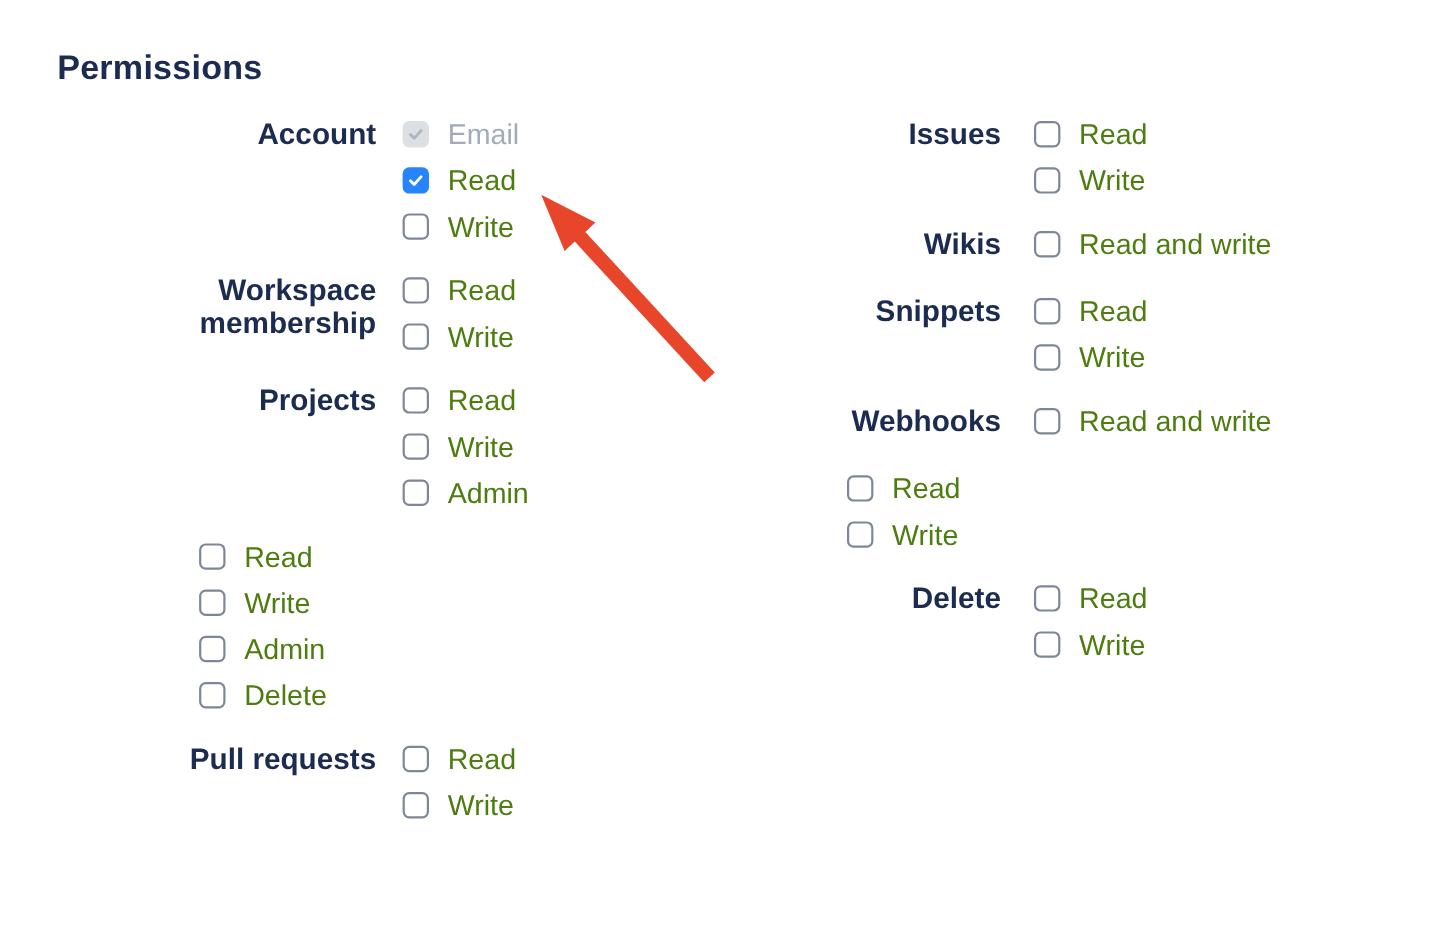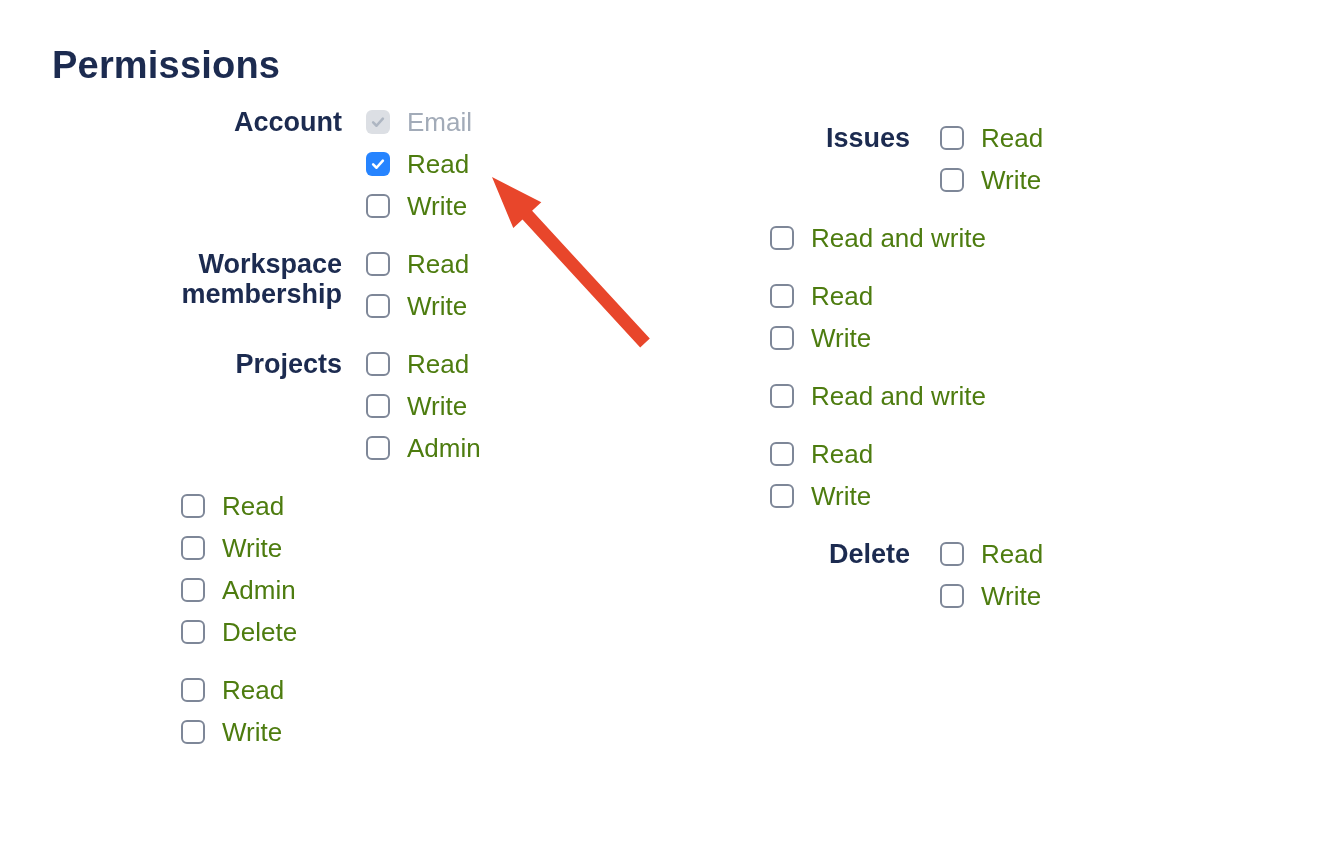--- a/index.html
+++ b/index.html
@@ -9,28 +9,28 @@
     background: #ffffff;
     font-family: "Liberation Sans", sans-serif;
     position: relative;
     overflow: hidden;
   }
   .page-title {
     position: absolute;
     left: 52px;
     top: 44px;
     margin: 0;
-    font-size: 38px;
+    font-size: 31px;
     font-weight: bold;
     letter-spacing: 0.2px;
     color: #1C2B50;
   }
   .perm-col { position: absolute; top: 110px; }
   .perm-col.left  { left: 157px; }
-  .perm-col.right { left: 740px; margin-top: 16px; }
+  .perm-col.right { left: 740px; }
   .group { display: flex; align-items: flex-start; margin-bottom: 34px; }
   .group-label {
     font-size: 27px;
     font-weight: bold;
     color: #1C2B50;
     text-align: right;
     line-height: 30px;
     margin-top: -3px;
     flex: none;
   }
@@ -187,20 +187,21 @@
   <label class="option">
     <span class="checkbox unchecked">
       
     </span>
     <span class="option-label">Delete</span>
   </label>
 </div>
   </div>
 
   <div class="group">
+    <div class="group-label">Pull requests</div>
     <div class="options">
   <label class="option">
     <span class="checkbox unchecked">
       
     </span>
     <span class="option-label">Read</span>
   </label>
 
   <label class="option">
     <span class="checkbox unchecked">
@@ -225,49 +226,52 @@
   <label class="option">
     <span class="checkbox unchecked">
       
     </span>
     <span class="option-label">Write</span>
   </label>
 </div>
   </div>
 
   <div class="group">
+    <div class="group-label">Wikis</div>
     <div class="options">
   <label class="option">
     <span class="checkbox unchecked">
       
     </span>
     <span class="option-label">Read and write</span>
   </label>
 </div>
   </div>
 
   <div class="group">
-    <div class="options">
-  <label class="option">
-    <span class="checkbox unchecked">
-      
-    </span>
-    <span class="option-label">Read</span>
-  </label>
-
-  <label class="option">
-    <span class="checkbox unchecked">
-      
-    </span>
-    <span class="option-label">Write</span>
-  </label>
-</div>
-  </div>
-
-  <div class="group">
+    <div class="group-label">Snippets</div>
+    <div class="options">
+  <label class="option">
+    <span class="checkbox unchecked">
+      
+    </span>
+    <span class="option-label">Read</span>
+  </label>
+
+  <label class="option">
+    <span class="checkbox unchecked">
+      
+    </span>
+    <span class="option-label">Write</span>
+  </label>
+</div>
+  </div>
+
+  <div class="group">
+    <div class="group-label">Webhooks</div>
     <div class="options">
   <label class="option">
     <span class="checkbox unchecked">
       
     </span>
     <span class="option-label">Read and write</span>
   </label>
 </div>
   </div>
 

